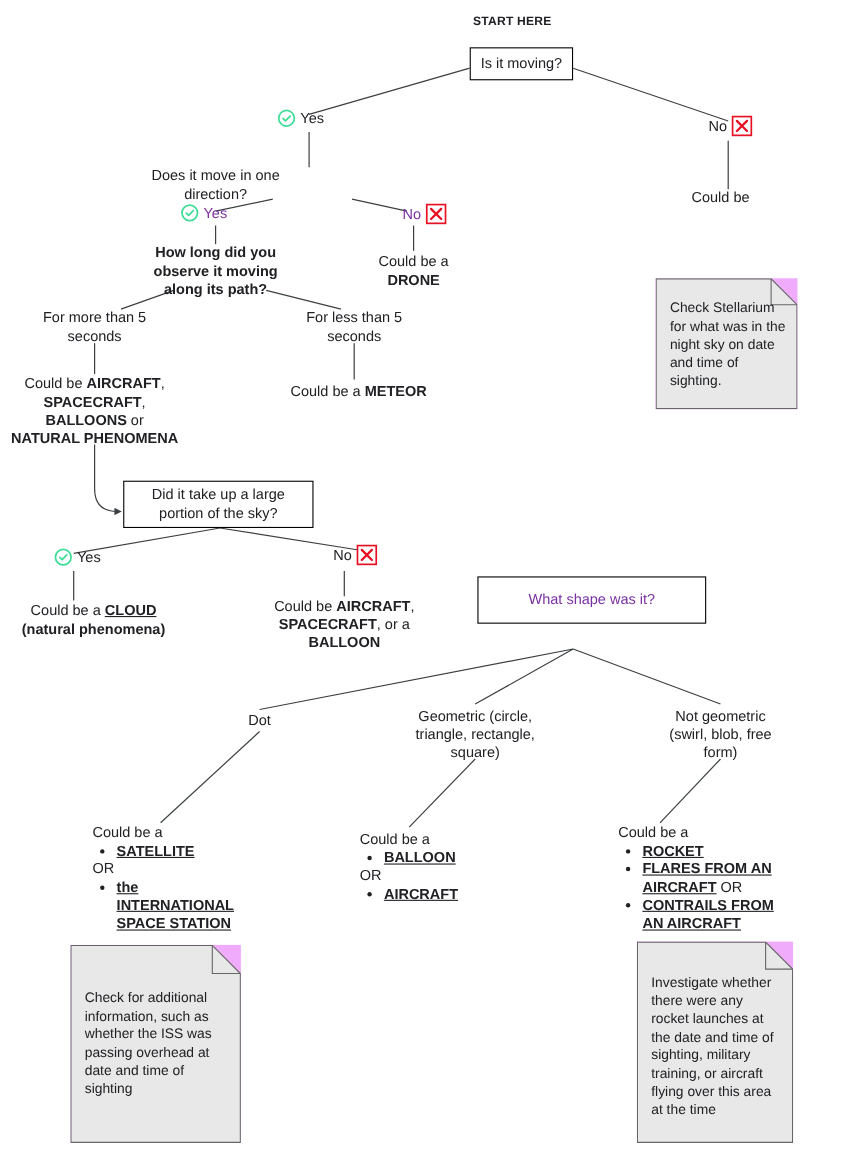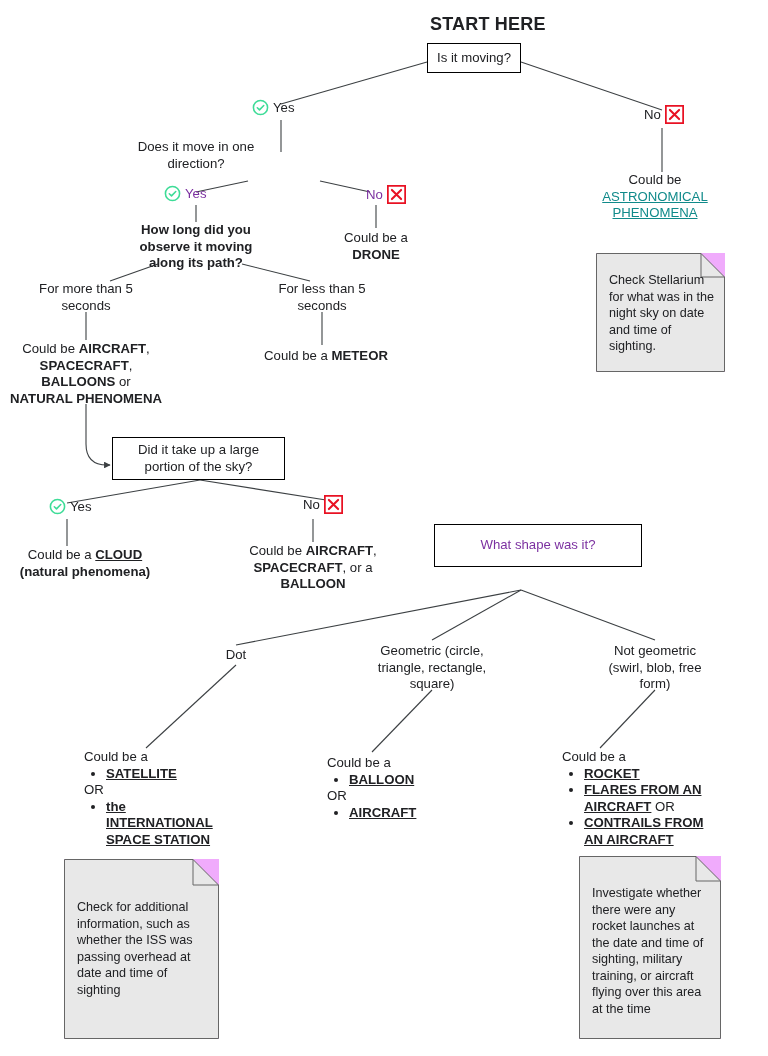--- a/index.html
+++ b/index.html
@@ -49,21 +49,21 @@
     font-size: 13.2px;
     line-height: 16.5px;
     box-sizing: border-box;
     padding: 4px 8px;
   }
   .qbox.purple { color: #7b30a0; }
 
   .start-label {
     position: absolute;
     font-weight: bold;
-    font-size: 18px;
+    font-size: 11px;
     color: #202124;
     letter-spacing: .2px;
   }
 
   
   .marker {
     position: absolute;
     display: flex;
     align-items: center;
     gap: 4px;
@@ -194,21 +194,21 @@
   <div class="marker" style="left:644px; top:105px;">
     <span class="marker-label">No</span>
     <span>
       <svg class="x-icon" viewBox="0 0 24 24">
         <rect x="1.1" y="1.1" width="21.8" height="21.8" fill="#ffffff" stroke="#e81123" stroke-width="2.2"></rect>
         <path d="M6.2 6.2 L17.8 17.8 M17.8 6.2 L6.2 17.8" stroke="#e81123" stroke-width="2.6" stroke-linecap="round"></path>
       </svg>
     </span>
   </div>
 
-  <div class="txt" style="left:196px; top:139px; width:170px; margin-left:-85px;">Does it move in one direction?</div>
+  <div class="txt" style="left:196px; top:152px; width:170px; margin-left:-85px;">Does it move in one direction?</div>
 
   <div class="marker" style="left:164px; top:185px;">
     <span>
       <svg class="check-icon" viewBox="0 0 24 24">
         <circle cx="12" cy="12" r="10" fill="none" stroke="#3ddc97" stroke-width="2.2"></circle>
         <path d="M7.5 12.3 L10.6 15.3 L16.6 9.2" fill="none" stroke="#3ddc97" stroke-width="2.2" stroke-linecap="round" stroke-linejoin="round"></path>
       </svg>
     </span>
     <span class="marker-label" style="color:#7b30a0;">Yes</span>
   </div>
@@ -223,21 +223,20 @@
     </span>
   </div>
 
   <div class="txt" style="left:376px; top:230px; width:130px; margin-left:-65px;">
     <span>Could be a</span><br>
     <b>DRONE</b>
   </div>
 
   <div class="txt" style="left:655px; top:172px; width:160px; margin-left:-80px;">
     <span>Could be</span><br>
-    <a class="lnk" href="#">ASTRONOMICAL PHENOMENA</a>
   </div>
 
   <div class="note" style="left:596px; top:253px; width:129px; height:119px;">
     <svg width="129" height="119" viewBox="0 0 129 119">
       <path d="M0.5 0.5 L105 0.5 L128.5 24 L128.5 118.5 L0.5 118.5 Z" fill="#e8e8e8" stroke="#666666" stroke-width="1"></path>
       <path d="M105 0.5 L105 24 L128.5 24" fill="none" stroke="#666666" stroke-width="1"></path>
     </svg>
     <div class="note-text" style="top:19px;">Check Stellarium for what was in the night sky on date and time of sighting.</div>
   </div>
 

